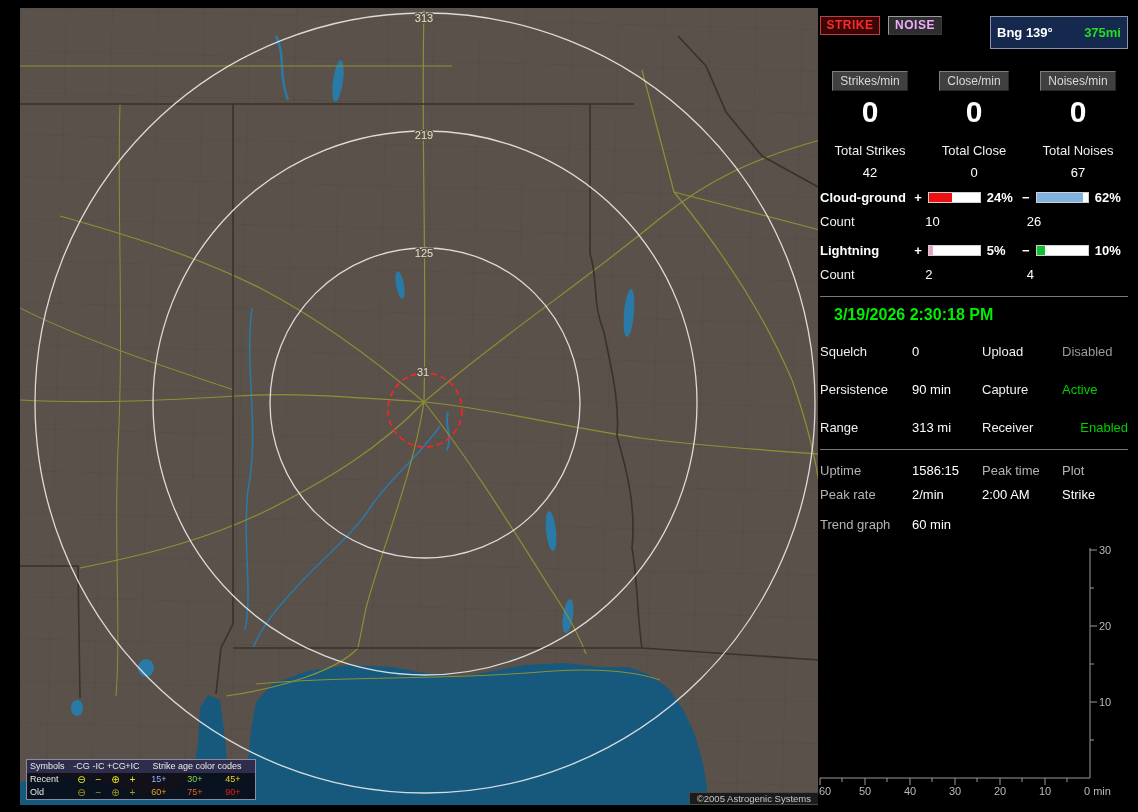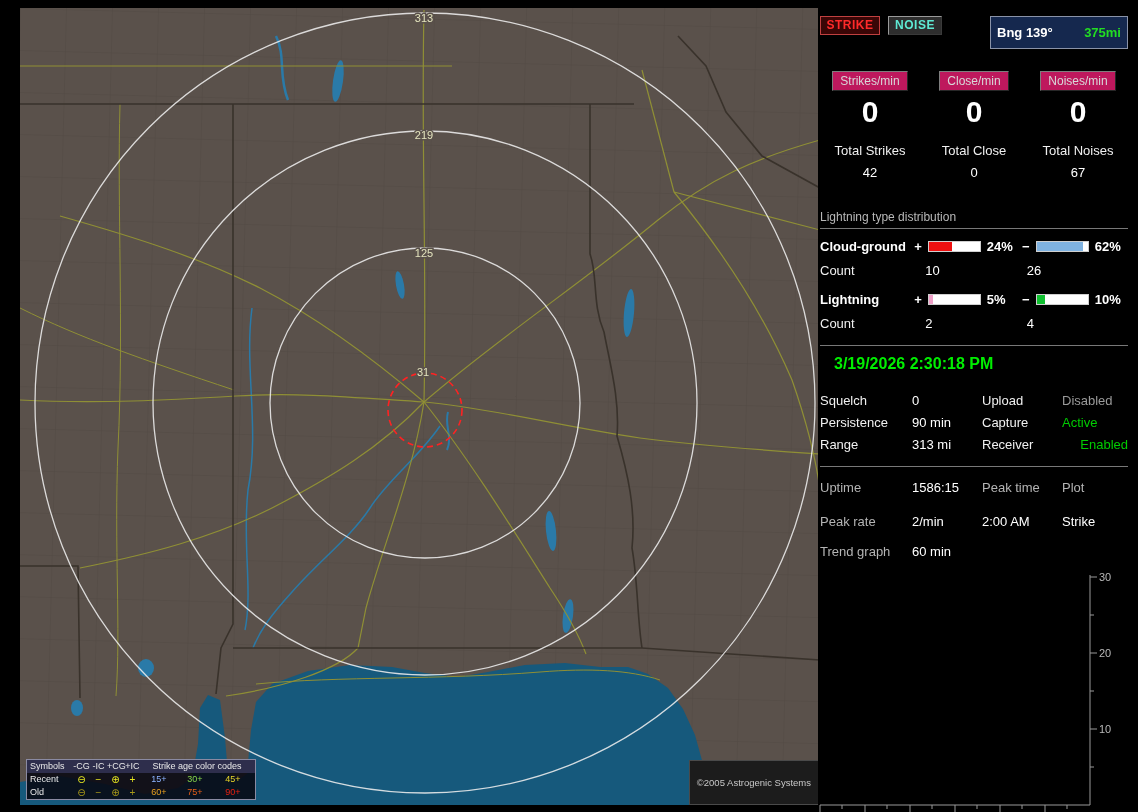--- a/index.html
+++ b/index.html
@@ -21,44 +21,44 @@
   }
   .lg-row { display:grid; grid-template-columns:46px 17px 17px 17px 17px 36px 36px 40px; }
   .lg-head { background:#2e2e4c; }
   .lg-cell { text-align:center; white-space:nowrap; }
   .lg-cell.first { text-align:left; padding-left:3px; }
   .lg-age-head { grid-column:6 / 9; text-align:center; }
   .lg-sym { font-size:10px; }
 
   .copyright {
     position:absolute; right:1px; bottom:0; background:#1c1c1c; color:#c8c8c8;
-    font-size:9.5px; padding:16px 7px; border:1px solid #4a4a4a;
+    font-size:9.5px; padding:0 7px; border:1px solid #4a4a4a;
   }
 
   
   .side-panel { position:absolute; left:818px; top:8px; width:312px; height:797px; background:#000; }
 
   .toolbar { position:relative; height:27px; margin-top:8px; }
   .btn {
     position:absolute; top:0; height:19px; text-align:center; line-height:17px;
     font-size:12px; font-weight:bold; letter-spacing:0.5px;
   }
   .btn.strike { left:2px; width:60px; background:#3a0606; border:1px solid #c04040; color:#ff2a2a; }
   .btn.noise  { left:70px; width:54px; background:#2e2e2e; border:1px solid #9a9a9a;
-                border-color:#9a9a9a #3a3a3a #3a3a3a #9a9a9a; color:#5eead4; }
+                border-color:#9a9a9a #3a3a3a #3a3a3a #9a9a9a; color:#f0abfc; }
   .bng-box {
     position:absolute; left:172px; top:0; width:138px; height:33px; background:#15284e;
     border:1px solid #8a93a8; display:flex; justify-content:space-between; align-items:center; padding:0 6px;
   }
   .bng-label { color:#ffffff; font-weight:bold; font-size:13px; }
   .bng-range { color:#22dd22; font-weight:bold; font-size:13px; }
 
   .stats { display:grid; grid-template-columns:repeat(3,1fr); text-align:center; margin-top:28px; }
   .stat-chip {
-    display:inline-block; background:#be185d; color:#d8d8d8; font-size:12px;
+    display:inline-block; background:#404040; color:#d8d8d8; font-size:12px;
     padding:2px 7px; border:1px solid; border-color:#7e7e7e #272727 #272727 #7e7e7e;
   }
   .stat-value { font-size:30px; font-weight:bold; color:#ffffff; margin-top:6px; line-height:30px; }
   .total-label { font-size:13px; color:#f0f0f0; margin-top:16px; }
   .total-value { font-size:13px; color:#ffffff; margin-top:7px; }
 
   .dist-header {
     margin:30px 2px 0 2px; color:#b8b8b8; font-size:12px;
     border-bottom:1px solid #787878; padding-bottom:4px;
   }
@@ -70,28 +70,28 @@
   .d-pct   { width:36px; font-weight:bold; color:#ffffff; font-size:13px; padding-left:2px; }
   .count-row { display:flex; margin:9px 2px 0 2px; font-size:13px; color:#f0f0f0; }
   .c-label { width:106px; }
   .c-v { width:102px; color:#ffffff; }
 
   .hline { border-top:1px solid #787878; margin:14px 2px 0 2px; }
 
   .timestamp { margin:9px 2px 0 16px; color:#00ee00; font-weight:bold; font-size:16px; }
 
   .settings-grid {
-    display:grid; grid-template-columns:92px 70px 80px 1fr; row-gap:7px;
+    display:grid; grid-template-columns:92px 70px 80px 1fr; row-gap:23px;
     margin:20px 2px 0 2px; font-size:13px;
   }
   .set-label { color:#f0f0f0; }
   .set-value { color:#ffffff; }
 
   .status-grid {
-    display:grid; grid-template-columns:92px 70px 80px 1fr; row-gap:19px;
+    display:grid; grid-template-columns:92px 70px 80px 1fr; row-gap:9px;
     margin:13px 2px 0 2px; font-size:13px;
   }
   .s-label { color:#b4b4b4; }
   .s-value { color:#ffffff; }
   .trend-row { display:grid; grid-template-columns:92px 1fr; margin:15px 2px 0 2px; font-size:13px; }
 
   svg.trend { display:block; margin-top:6px; }
   .tick-text { fill:#b8b8b8; font-size:11px; font-family:"Liberation Sans","DejaVu Sans",sans-serif; }
 </style>
 </head>
@@ -230,21 +230,20 @@
         <div class="total-value">0</div>
       </div>
       <div class="stat-col">
         <span class="stat-chip">Noises/min</span>
         <div class="stat-value">0</div>
         <div class="total-label">Total Noises</div>
         <div class="total-value">67</div>
       </div>
     </div>
 
-    <div class="dist-header">Lightning type distribution</div>
 
     <div class="dist-row">
       <span class="d-label">Cloud-ground</span>
       <span class="d-sign">+</span>
       <span class="d-bar">
         <span class="d-fill" style="width: 46%; background: rgb(238, 16, 16);"></span>
       </span>
       <span class="d-pct">24%</span>
       <span class="d-sign">−</span>
       <span class="d-bar">

